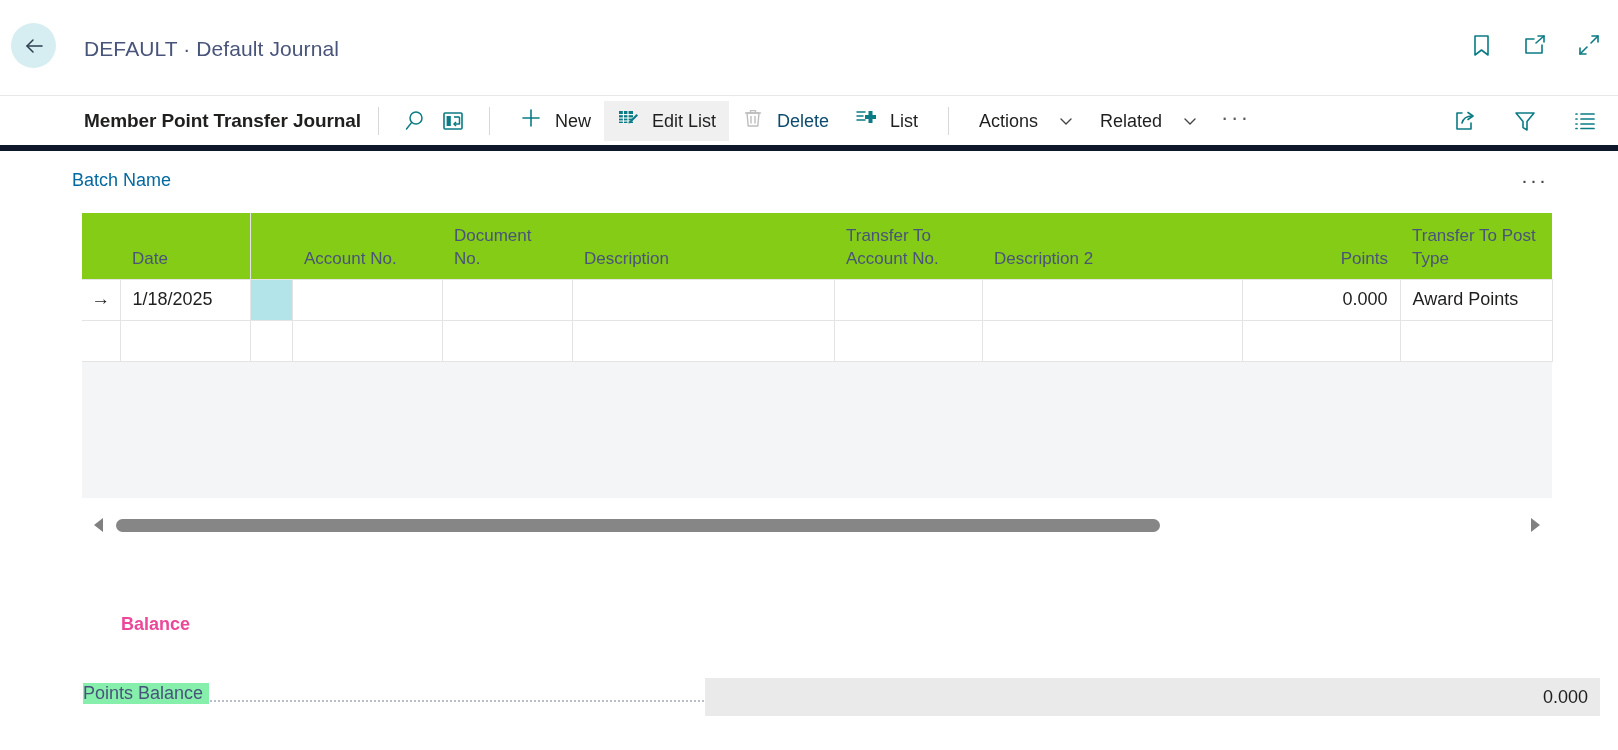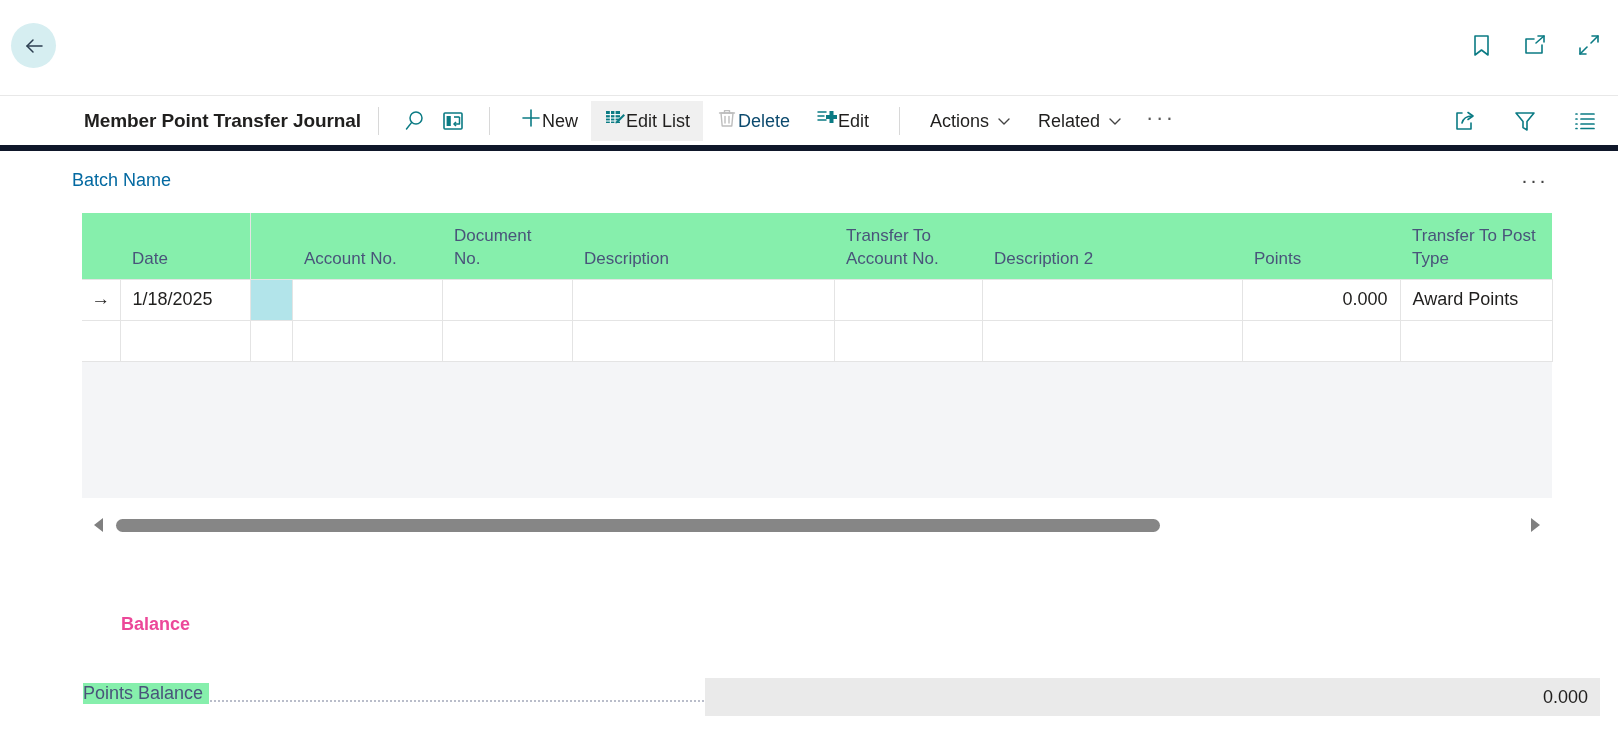--- a/index.html
+++ b/index.html
@@ -93,21 +93,21 @@
     height: 38px;
     display: flex;
     align-items: center;
     justify-content: center;
     cursor: pointer;
     flex: none;
   }
   .cmd-btn {
     display: flex;
     align-items: center;
-    gap: 0;
+    gap: 13px;
     height: 40px;
     padding: 0 13px;
     font-size: 18px;
     color: #201f1e;
     cursor: pointer;
     white-space: nowrap;
     flex: none;
   }
   .cmd-btn.active { background: #f0f0f0; }
   .cmd-btn.disabled { color: #0c4a6e; cursor: default; }
@@ -193,23 +193,23 @@
   table.grid th {
     font-weight: normal;
     font-size: 17px;
     color: #49547a;
     vertical-align: bottom;
     text-align: left;
     padding: 0 12px 8px 12px;
     height: 66px;
     box-sizing: border-box;
     line-height: 1.35;
-    background: #86efac;
-  }
-  table.grid th.num { text-align: left; }
+    background: #84cc16;
+  }
+  table.grid th.num { text-align: right; }
   table.grid th.sep-left { border-left: 1px solid #e4e4e4; }
   table.grid td {
     height: 41px;
     box-sizing: border-box;
     border: 1px solid #e4e4e4;
     border-top: none;
     font-size: 18px;
     color: #201f1e;
     padding: 0 12px;
     background: #ffffff;
@@ -325,20 +325,21 @@
 
   <div class="back-button">
     <span>
       <svg width="24" height="24" viewBox="0 0 24 24" fill="none" stroke="#2c3e50" stroke-width="1.5" stroke-linecap="round" stroke-linejoin="round">
         <line x1="20" y1="12" x2="5" y2="12"></line>
         <polyline points="11,6 5,12 11,18"></polyline>
       </svg>
     </span>
   </div>
 
+  <div class="page-caption">DEFAULT · Default Journal</div>
 
   <div class="top-icons">
     <div class="ticon">
       <svg width="19" height="23" viewBox="0 0 19 23" fill="none" stroke="#0b7b84" stroke-width="1.6" stroke-linejoin="round">
         <path d="M3 2 L16 2 L16 21 L9.5 16 L3 21 Z"></path>
       </svg>
     </div>
     <div class="ticon">
       <svg width="24" height="22" viewBox="0 0 24 22" fill="none" stroke="#0b7b84" stroke-width="1.6" stroke-linecap="round" stroke-linejoin="round">
         <path d="M19 11 L19 19 L3 19 L3 5 L11 5"></path>
@@ -426,21 +427,21 @@
     <span>
       <svg width="22" height="22" viewBox="0 0 22 22" fill="none">
         <g stroke="#0b7b84" stroke-width="1.5" stroke-linecap="round">
           <line x1="2" y1="5" x2="10" y2="5"></line>
           <line x1="2" y1="9" x2="8" y2="9"></line>
           <line x1="2" y1="13" x2="10" y2="13"></line>
         </g>
         <path d="M13.5 4 L17.5 4 L17.5 8 L21 8 L21 12 L17.5 12 L17.5 16 L13.5 16 L13.5 12 L10 12 L10 8 L13.5 8 Z" fill="#0b7b84"></path>
       </svg>
     </span>
-    <span class="label">Edit</span>
+    <span class="label">List</span>
   </div>
 
   <div class="cmd-sep"></div>
 
   <div class="cmd-btn">
     <span class="label">Actions</span>
     <span class="cmd-caret">
       <svg width="16" height="16" viewBox="0 0 16 16" fill="none" stroke="#444" stroke-width="1.4" stroke-linecap="round" stroke-linejoin="round">
         <polyline points="3,6 8,11 13,6"></polyline>
       </svg>

